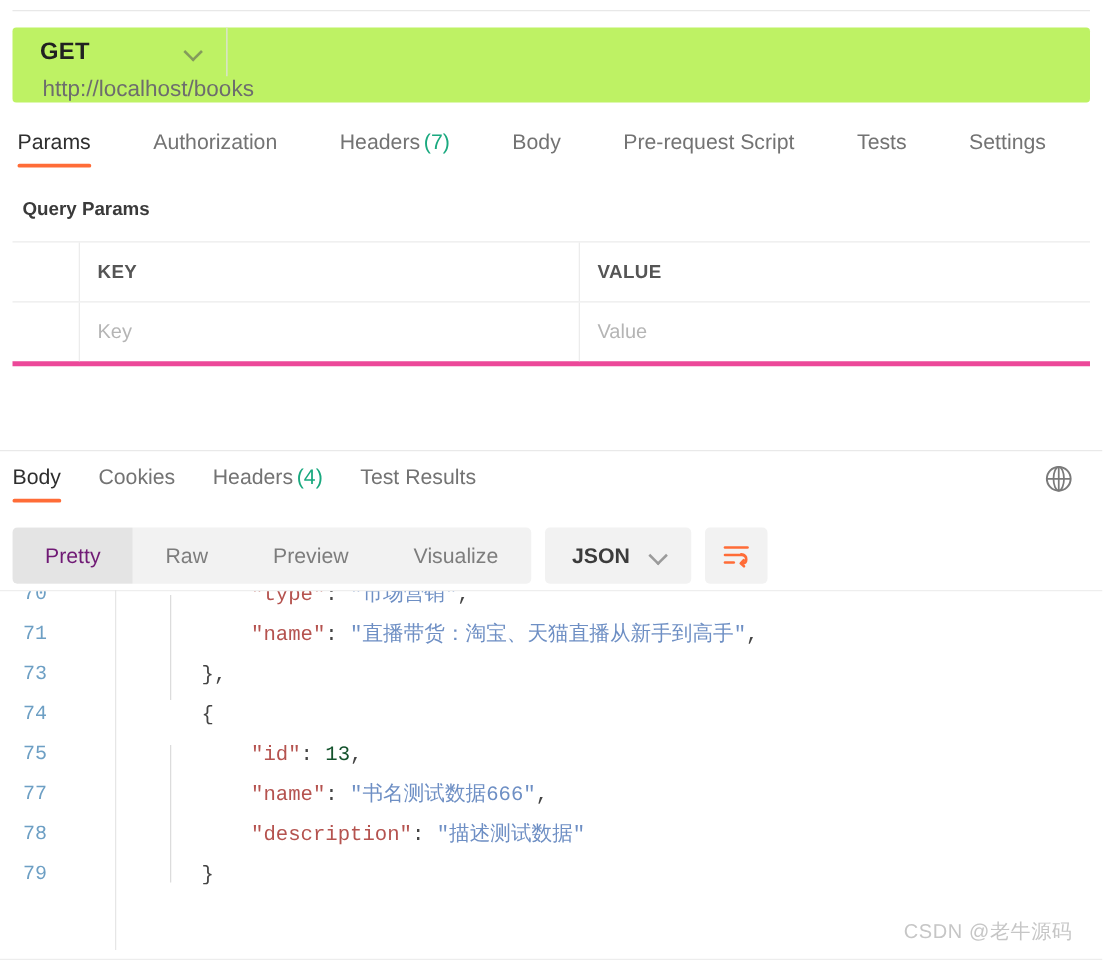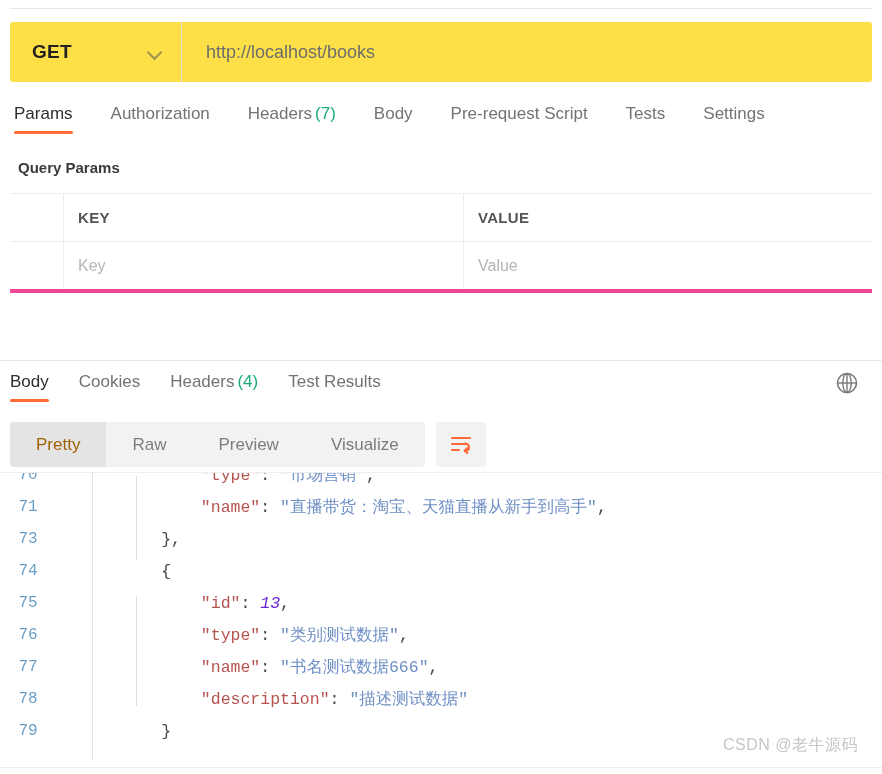--- a/index.html
+++ b/index.html
@@ -25,23 +25,24 @@
   }
 
   
   .url-bar {
     position: absolute;
     left: 10px;
     top: 22px;
     width: 862px;
     height: 60px;
     display: flex;
-    background: #fde047;
+    background: #bef264;
     border-radius: 3px;
     overflow: hidden;
+    flex-direction: column;
   }
   .method-box {
     width: 172px;
     height: 100%;
     display: flex;
     align-items: center;
     justify-content: space-between;
     padding: 0 18px 0 22px;
     box-sizing: border-box;
     border-right: 1px solid #e0e0e0;
@@ -77,21 +78,21 @@
     cursor: text;
   }
 
   
   .req-tabs {
     position: absolute;
     left: 14px;
     top: 100px;
     display: flex;
     align-items: flex-end;
-    gap: 4px;
+    gap: 16px;
   }
   .rtab {
     font-size: 17px;
     color: #737373;
     padding: 4px 20px 12px 0;
     margin-right: 14px;
     position: relative;
     cursor: pointer;
     white-space: nowrap;
   }
@@ -228,21 +229,21 @@
     display: flex;
     align-items: center;
     padding: 0 26px;
     font-size: 17px;
     color: #7d7d7d;
     cursor: pointer;
     white-space: nowrap;
   }
   .seg.active {
     background: #e4e4e4;
-    color: #a16207;
+    color: #701a75;
   }
   .json-select {
     display: flex;
     align-items: center;
     gap: 16px;
     background: #f2f2f2;
     border-radius: 4px;
     height: 45px;
     padding: 0 18px 0 22px;
     cursor: pointer;
@@ -310,21 +311,21 @@
     position: absolute;
     left: 136px;
     top: 596px;
     height: 110px;
     width: 1px;
     background: #dcdcdc;
   }
   .ctxt { padding-left: 10px; }
   .k   { color: #b5534f; }
   .s   { color: #6e8fc4; }
-  .n   { color: #6d28d9; font-style: italic; }
+  .n   { color: #14532d; }
   .p   { color: #444; }
 
   
   .watermark {
     position: absolute;
     right: 24px;
     bottom: 18px;
     font-size: 16px;
     color: #c6c6c6;
     letter-spacing: .5px;
@@ -423,39 +424,42 @@
   </svg>
 </div>
 
 <div class="fmt-bar">
   <div class="seg-group">
     <div class="seg active">Pretty</div>
     <div class="seg">Raw</div>
     <div class="seg">Preview</div>
     <div class="seg">Visualize</div>
   </div>
+  <div class="json-select">
+    <span class="lbl">JSON</span>
+    <span class="chev"></span>
+  </div>
   <div class="wrap-btn">
     <svg width="24" height="22" viewBox="0 0 24 22">
       <line x1="3" y1="4" x2="21" y2="4" stroke="#ff6c37" stroke-width="2.1" stroke-linecap="round"></line>
       <line x1="3" y1="10" x2="18" y2="10" stroke="#ff6c37" stroke-width="2.1" stroke-linecap="round"></line>
       <line x1="3" y1="16" x2="10" y2="16" stroke="#ff6c37" stroke-width="2.1" stroke-linecap="round"></line>
       <path d="M16 9.5 q4 0.5 4 4 q0 3.2 -3.6 3.2" fill="none" stroke="#ff6c37" stroke-width="2.1" stroke-linecap="round"></path>
       <path d="M18 14.2 L15.6 16.7 L18.2 19" fill="none" stroke="#ff6c37" stroke-width="2.1" stroke-linecap="round" stroke-linejoin="round"></path>
     </svg>
   </div>
 </div>
 
 <div class="code-wrap">
   <div id="code-lines">
       <div class="code-line" style="margin-top: -14px;"><span class="ln">70</span><span class="ctxt"><span class="p">            </span><span class="k">"type"</span><span class="p">: </span><span class="s">"市场营销"</span><span class="p">,</span></span></div>
       <div class="code-line"><span class="ln">71</span><span class="ctxt"><span class="p">            </span><span class="k">"name"</span><span class="p">: </span><span class="s">"直播带货：淘宝、天猫直播从新手到高手"</span><span class="p">,</span></span></div>
       <div class="code-line"><span class="ln">73</span><span class="ctxt"><span class="p">        },</span></span></div>
       <div class="code-line"><span class="ln">74</span><span class="ctxt"><span class="p">        {</span></span></div>
       <div class="code-line"><span class="ln">75</span><span class="ctxt"><span class="p">            </span><span class="k">"id"</span><span class="p">: </span><span class="n">13</span><span class="p">,</span></span></div>
-      <div class="code-line"><span class="ln">76</span><span class="ctxt"><span class="p">            </span><span class="k">"type"</span><span class="p">: </span><span class="s">"类别测试数据"</span><span class="p">,</span></span></div>
       <div class="code-line"><span class="ln">77</span><span class="ctxt"><span class="p">            </span><span class="k">"name"</span><span class="p">: </span><span class="s">"书名测试数据666"</span><span class="p">,</span></span></div>
       <div class="code-line"><span class="ln">78</span><span class="ctxt"><span class="p">            </span><span class="k">"description"</span><span class="p">: </span><span class="s">"描述测试数据"</span></span></div>
       <div class="code-line"><span class="ln">79</span><span class="ctxt"><span class="p">        }</span></span></div>
     </div>
 </div>
 <div class="gutter-sep"></div>
 <div class="indent-guide"></div>
 <div class="indent-guide2"></div>
 
 <div class="watermark">CSDN @老牛源码</div>

